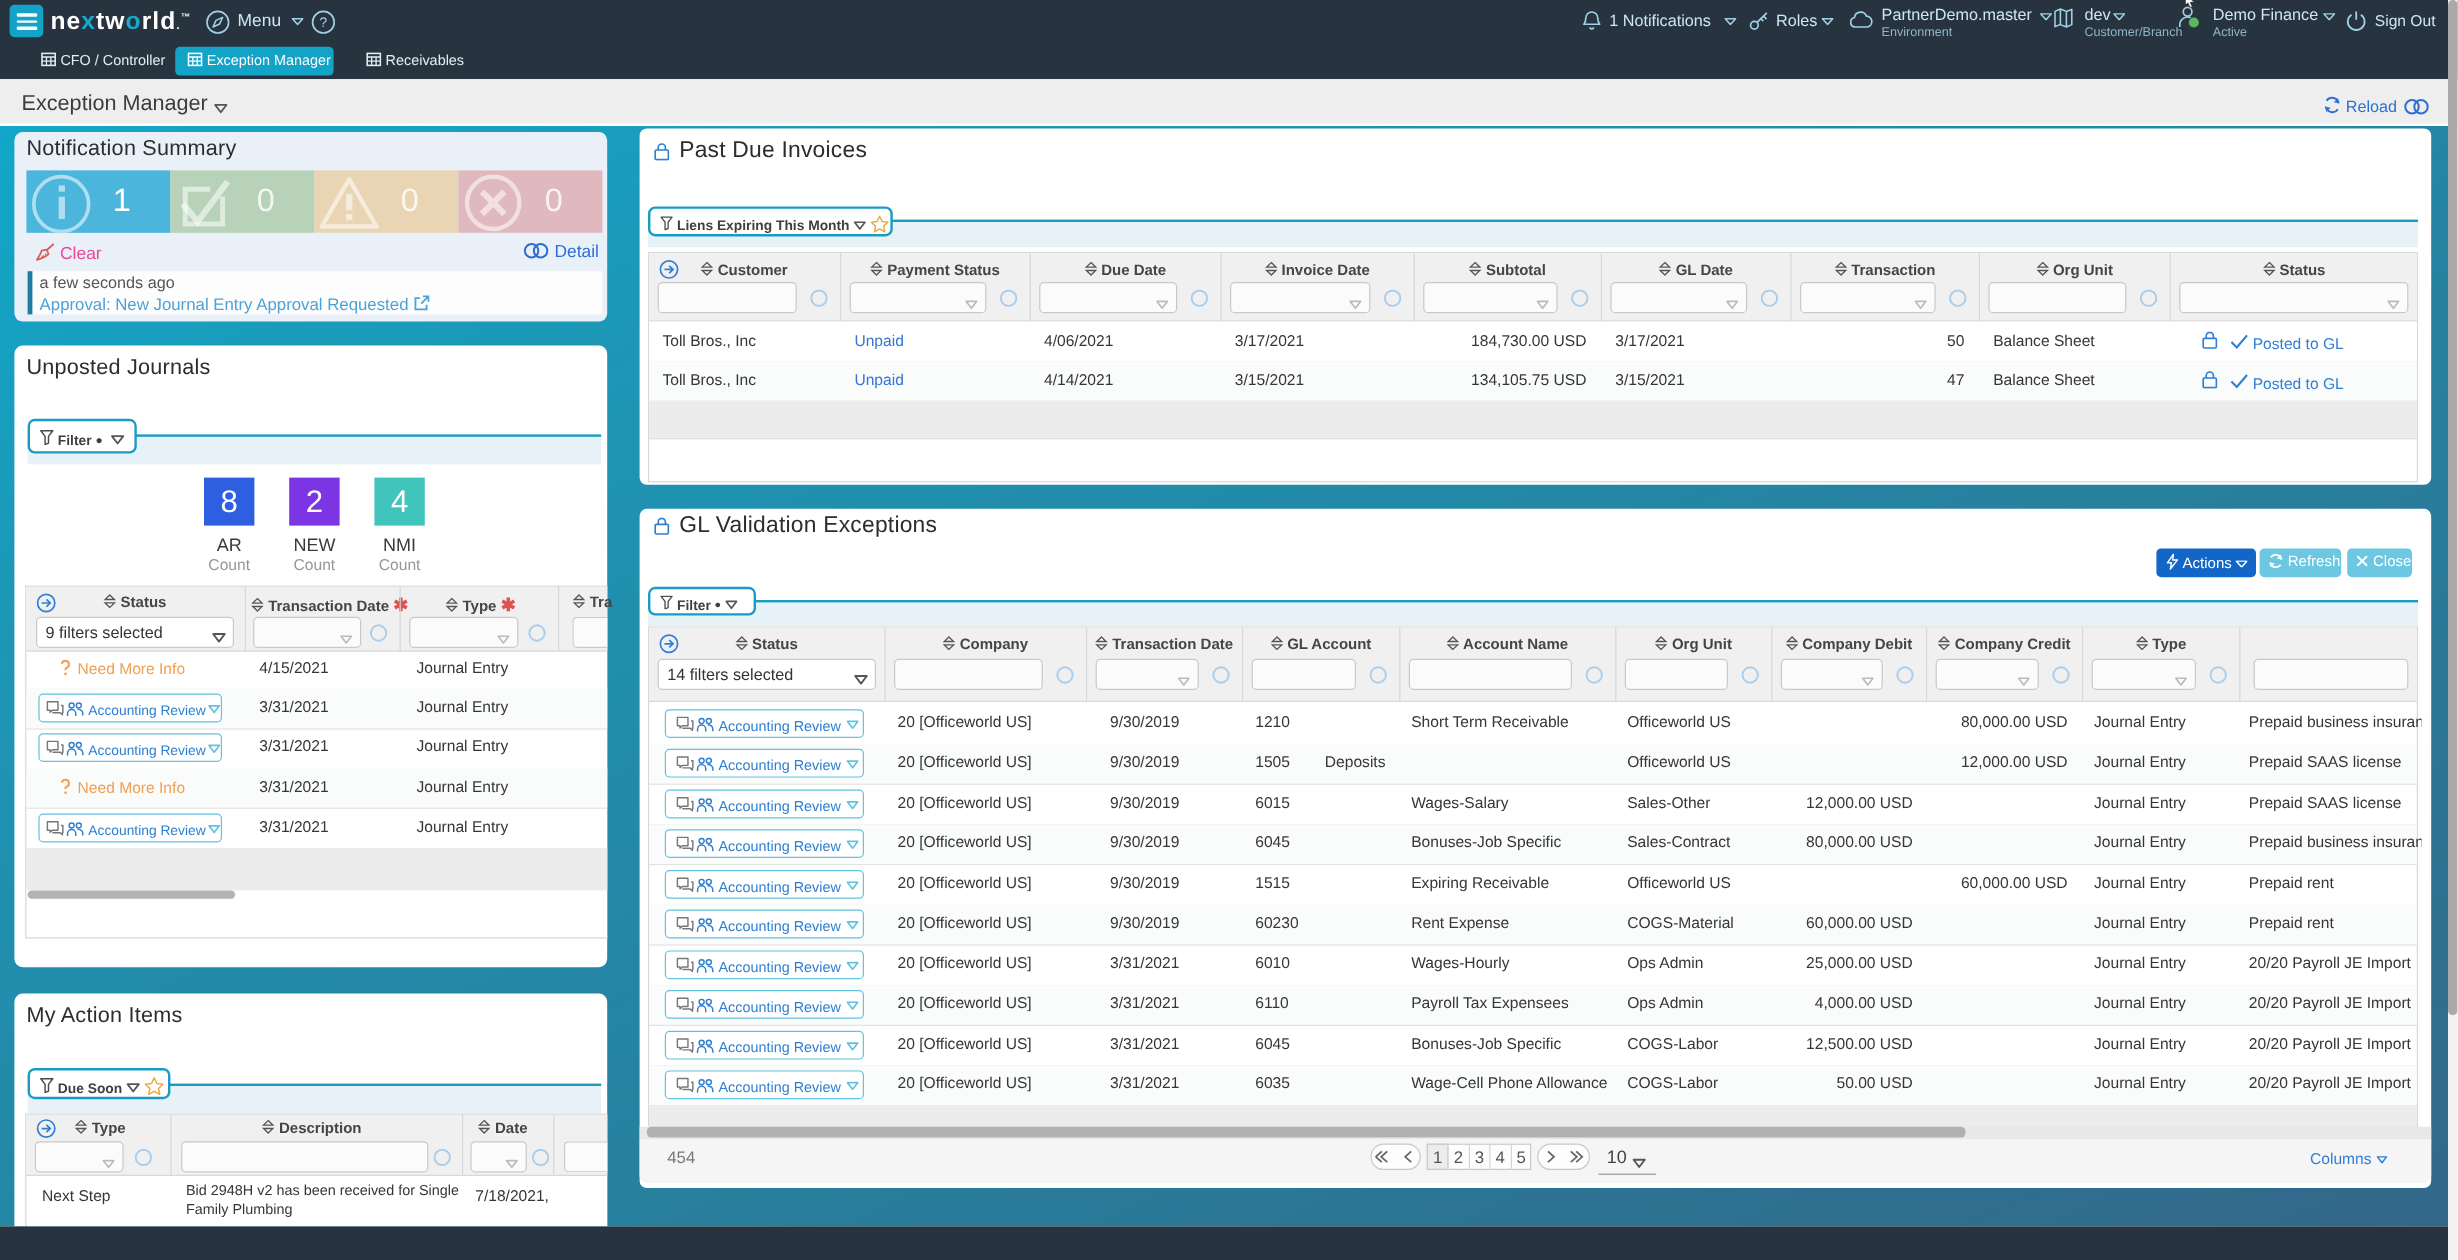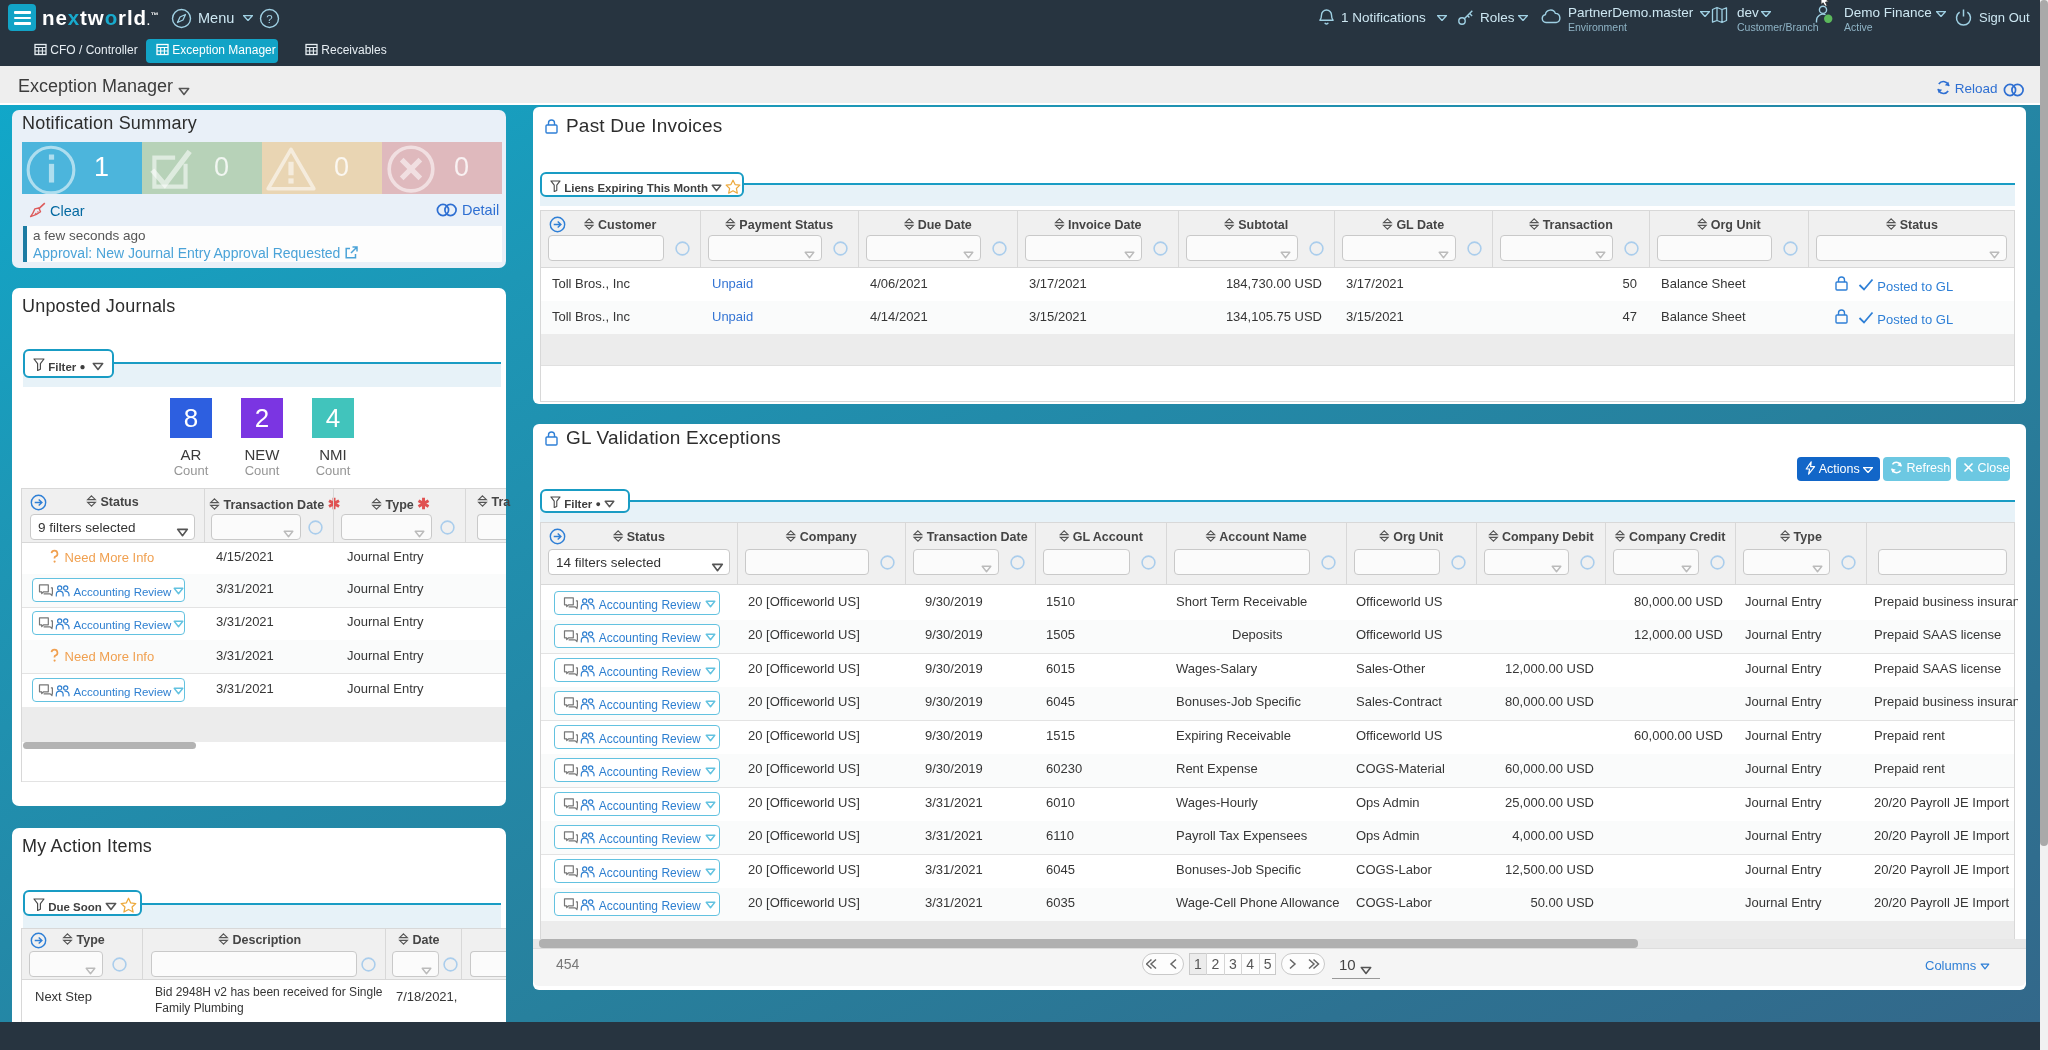--- a/index.html
+++ b/index.html
@@ -148,21 +148,21 @@
     </svg>
 <div style="position:absolute;left:72px;top:10px;font-size:27px;color:rgba(255,255,255,0.8)">0</div>
   </div>
 <div class="abs" style="left:382px;top:142px;width:120px;height:52px;background:#dfb9bd;overflow:hidden">
 <svg style="position:absolute;left:2px;top:-1px" width="54" height="54" viewBox="0 0 52 52">
       <circle cx="26" cy="27" r="21" fill="none" stroke="rgba(255,255,255,0.55)" stroke-width="3.5"></circle>
       <path d="M17 18 L35 36 M35 18 L17 36" stroke="rgba(255,255,255,0.55)" stroke-width="5"></path>
     </svg>
 <div style="position:absolute;left:72px;top:10px;font-size:27px;color:rgba(255,255,255,0.8)">0</div>
   </div>
-<div class="abs" style="left:29px;top:202px;font-size:14.5px;color:#0369a1"><svg width="17" height="16" viewBox="0 0 17 16" style="vertical-align:-2px">
+<div class="abs" style="left:29px;top:202px;font-size:14.5px;color:#ec4899"><svg width="17" height="16" viewBox="0 0 17 16" style="vertical-align:-2px">
       <path d="M15.8 1.2 L9.6 6.8" stroke="#dd5a5a" stroke-width="1.6" fill="none"></path>
       <path d="M9.9 6 L11.5 9.8 Q7 13.6 1.6 14.6 Q4.2 11 5.8 6.9 Z" fill="none" stroke="#dd5a5a" stroke-width="1.4" stroke-linejoin="round"></path>
       <path d="M7.4 10.8 L5.8 12.6 M9.2 9.2 L8.6 10.4" stroke="#dd5a5a" stroke-width="1.1"></path>
     </svg> Clear</div>
 <div class="abs" style="left:436px;top:202px;font-size:14.5px;color:#2e6fd2"><svg width="22" height="14" viewBox="0 0 22 14" style="vertical-align:-2px">
       <circle cx="7" cy="7" r="5.6" fill="none" stroke="#2e6fd2" stroke-width="1.7"></circle>
       <circle cx="14.5" cy="7" r="5.6" fill="none" stroke="#2e6fd2" stroke-width="1.7"></circle>
     </svg> Detail</div>
 <div class="abs" style="left:23px;top:226px;width:479px;height:36px;background:#fdfdfd;border-left:4px solid #1d7ca3"></div>
 <div class="abs" style="left:33px;top:228px;font-size:13.5px;color:#555">a few seconds ago</div>
@@ -604,21 +604,21 @@
       <path d="M5.6 10.9 h6.6 l1.8 1.7 v-1.7 h0.4 v-6 h-1.5" fill="none" stroke="#777" stroke-width="1.2" stroke-linejoin="round"></path>
       <circle cx="21.7" cy="4.9" r="2.1" fill="none" stroke="#2e7fd0" stroke-width="1.2"></circle>
       <path d="M18.3 13.6 v-2 a3.4 3.4 0 0 1 6.8 0 v2" fill="none" stroke="#2e7fd0" stroke-width="1.2"></path>
       <circle cx="27.7" cy="4.9" r="2.1" fill="none" stroke="#2e7fd0" stroke-width="1.2"></circle>
       <path d="M26.6 8.3 a3.4 3.4 0 0 1 4.4 3 v2" fill="none" stroke="#2e7fd0" stroke-width="1.2"></path>
     </svg> Accounting Review<span style="vertical-align:1px;margin-left:4px"><svg width="11" height="8" viewBox="0 0 11 8">
         <path d="M1.2 1.2 H9.8 L5.5 6.8 Z" fill="none" stroke="#63c2e0" stroke-width="1.4" stroke-linejoin="round"></path>
       </svg></span></div>
 <div class="cell" style="left:748px;top:593.75px">20 [Officeworld US]</div>
 <div class="cell" style="left:925px;top:593.75px">9/30/2019</div>
-<div class="cell" style="left:1046px;top:593.75px">1510</div>
+<div class="cell" style="left:1046px;top:593.75px">1210</div>
 <div class="cell" style="left:1176px;top:593.75px">Short Term Receivable</div>
 <div class="cell" style="left:1356px;top:593.75px">Officeworld US</div>
 <div class="cell" style="left:1476px;top:593.75px;width:118px;text-align:right"></div>
 <div class="cell" style="left:1605px;top:593.75px;width:118px;text-align:right">80,000.00 USD</div>
 <div class="cell" style="left:1745px;top:593.75px">Journal Entry</div>
 <div class="cell" style="left:1874px;top:593.75px;width:144px">Prepaid business insurance</div>
 <div class="rowline" style="left:541px;top:619.5px;width:1473px"></div>
 <div class="abs" style="left:541px;top:619.5px;width:1473px;height:33.5px;background:#fafbfb"></div>
 <div class="arbtn" style="left:554px;top:624.25px;width:166px;height:24px;padding:4px 0 0 8px;font-size:12px"><svg width="33" height="16" viewBox="0 0 33 16" style="vertical-align:-3px">
       <path d="M1.5 1.8 h8.8 v7 h-4.6 l-2 1.8 v-1.8 h-2.2 Z" fill="none" stroke="#777" stroke-width="1.2" stroke-linejoin="round"></path>
@@ -626,21 +626,21 @@
       <circle cx="21.7" cy="4.9" r="2.1" fill="none" stroke="#2e7fd0" stroke-width="1.2"></circle>
       <path d="M18.3 13.6 v-2 a3.4 3.4 0 0 1 6.8 0 v2" fill="none" stroke="#2e7fd0" stroke-width="1.2"></path>
       <circle cx="27.7" cy="4.9" r="2.1" fill="none" stroke="#2e7fd0" stroke-width="1.2"></circle>
       <path d="M26.6 8.3 a3.4 3.4 0 0 1 4.4 3 v2" fill="none" stroke="#2e7fd0" stroke-width="1.2"></path>
     </svg> Accounting Review<span style="vertical-align:1px;margin-left:4px"><svg width="11" height="8" viewBox="0 0 11 8">
         <path d="M1.2 1.2 H9.8 L5.5 6.8 Z" fill="none" stroke="#63c2e0" stroke-width="1.4" stroke-linejoin="round"></path>
       </svg></span></div>
 <div class="cell" style="left:748px;top:627.25px">20 [Officeworld US]</div>
 <div class="cell" style="left:925px;top:627.25px">9/30/2019</div>
 <div class="cell" style="left:1046px;top:627.25px">1505</div>
-<div class="cell" style="left:1232px;top:627.25px">Deposits</div>
+<div class="cell" style="left:1104px;top:627.25px">Deposits</div>
 <div class="cell" style="left:1356px;top:627.25px">Officeworld US</div>
 <div class="cell" style="left:1476px;top:627.25px;width:118px;text-align:right"></div>
 <div class="cell" style="left:1605px;top:627.25px;width:118px;text-align:right">12,000.00 USD</div>
 <div class="cell" style="left:1745px;top:627.25px">Journal Entry</div>
 <div class="cell" style="left:1874px;top:627.25px;width:144px">Prepaid SAAS license</div>
 <div class="rowline" style="left:541px;top:653.0px;width:1473px"></div>
 <div class="arbtn" style="left:554px;top:657.75px;width:166px;height:24px;padding:4px 0 0 8px;font-size:12px"><svg width="33" height="16" viewBox="0 0 33 16" style="vertical-align:-3px">
       <path d="M1.5 1.8 h8.8 v7 h-4.6 l-2 1.8 v-1.8 h-2.2 Z" fill="none" stroke="#777" stroke-width="1.2" stroke-linejoin="round"></path>
       <path d="M5.6 10.9 h6.6 l1.8 1.7 v-1.7 h0.4 v-6 h-1.5" fill="none" stroke="#777" stroke-width="1.2" stroke-linejoin="round"></path>
       <circle cx="21.7" cy="4.9" r="2.1" fill="none" stroke="#2e7fd0" stroke-width="1.2"></circle>

